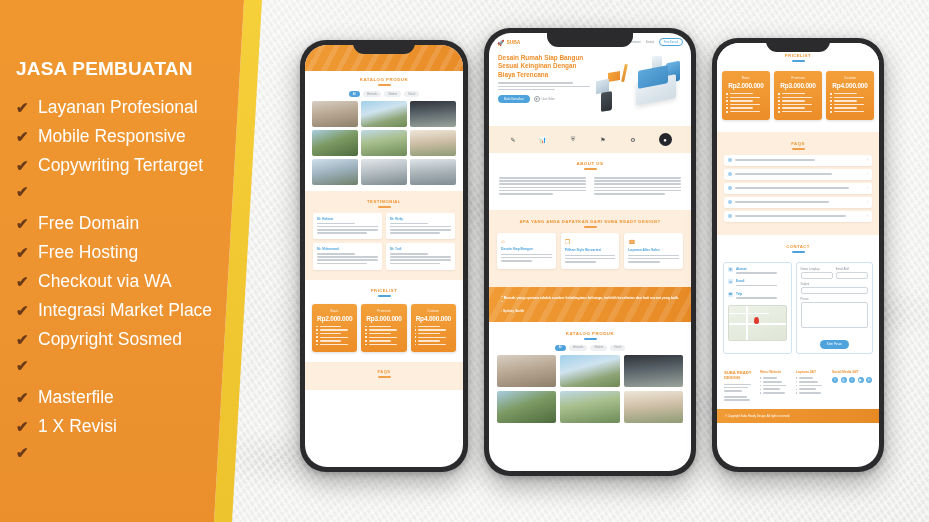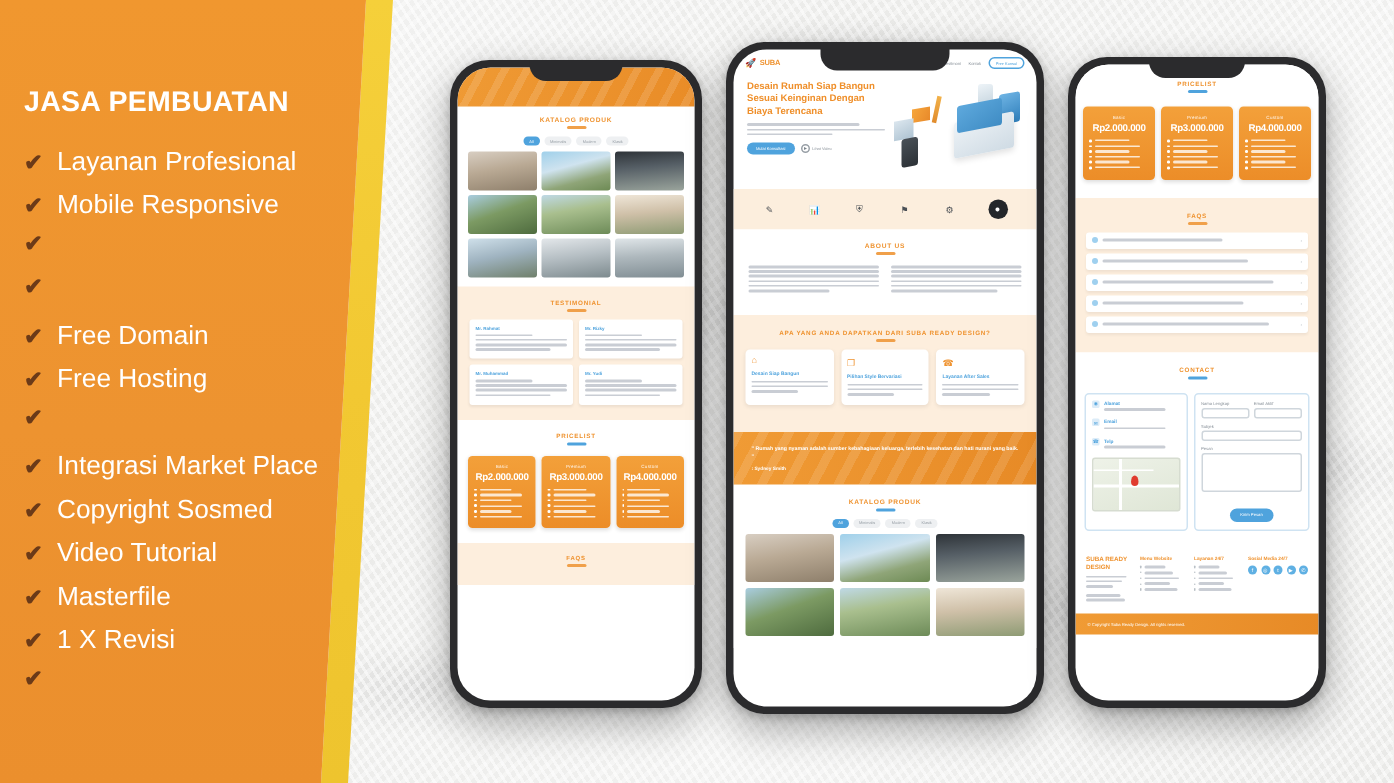--- a/index.html
+++ b/index.html
@@ -258,46 +258,47 @@
       <li class="feat">
         <span class="check">✔</span>
         <span class="featLabel">Layanan Profesional</span>
       </li>
       <li class="feat">
         <span class="check">✔</span>
         <span class="featLabel">Mobile Responsive</span>
       </li>
       <li class="feat">
         <span class="check">✔</span>
+        <span class="featLabel">Copywriting Tertarget</span>
       </li>
       <li class="feat">
         <span class="check">✔</span>
       </li>
       <li class="feat">
         <span class="check">✔</span>
         <span class="featLabel">Free Domain</span>
       </li>
       <li class="feat">
         <span class="check">✔</span>
         <span class="featLabel">Free Hosting</span>
       </li>
       <li class="feat">
         <span class="check">✔</span>
+        <span class="featLabel">Checkout via WA</span>
       </li>
       <li class="feat">
         <span class="check">✔</span>
         <span class="featLabel">Integrasi Market Place</span>
       </li>
       <li class="feat">
         <span class="check">✔</span>
         <span class="featLabel">Copyright Sosmed</span>
       </li>
       <li class="feat">
         <span class="check">✔</span>
-        <span class="featLabel">Video Tutorial</span>
       </li>
       <li class="feat">
         <span class="check">✔</span>
         <span class="featLabel">Masterfile</span>
       </li>
       <li class="feat">
         <span class="check">✔</span>
         <span class="featLabel">1 X Revisi</span>
       </li>
       <li class="feat">

